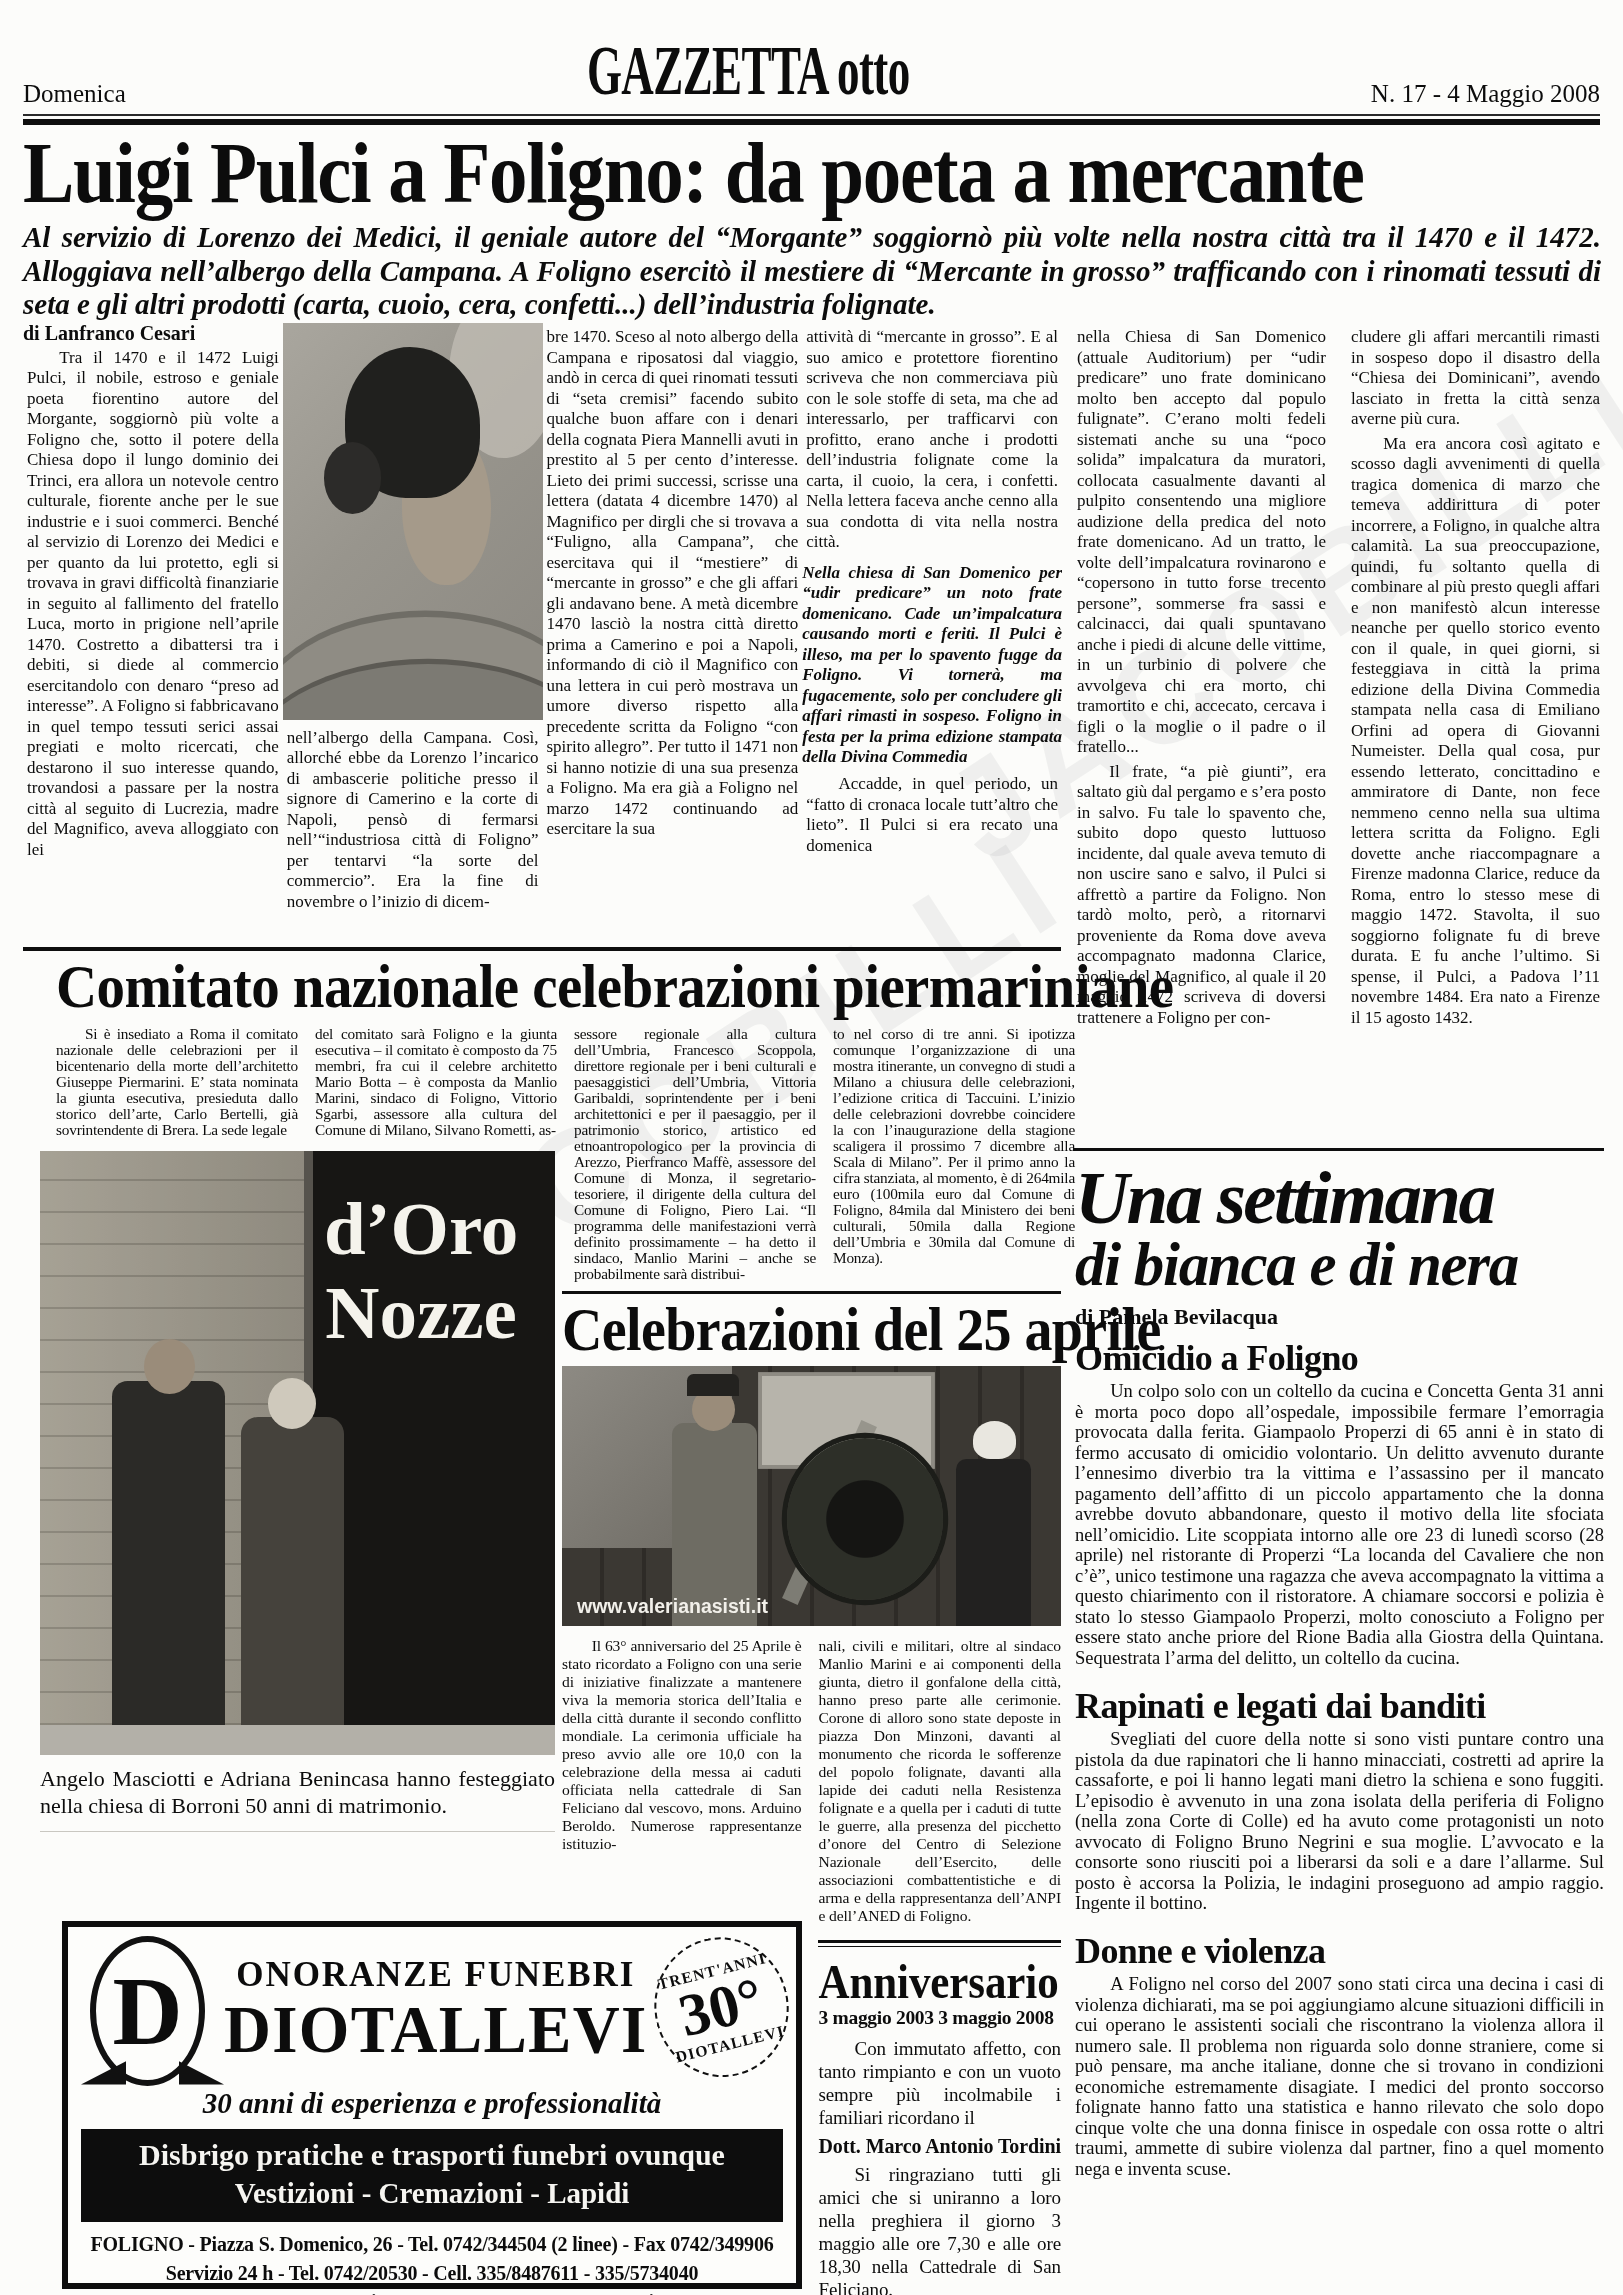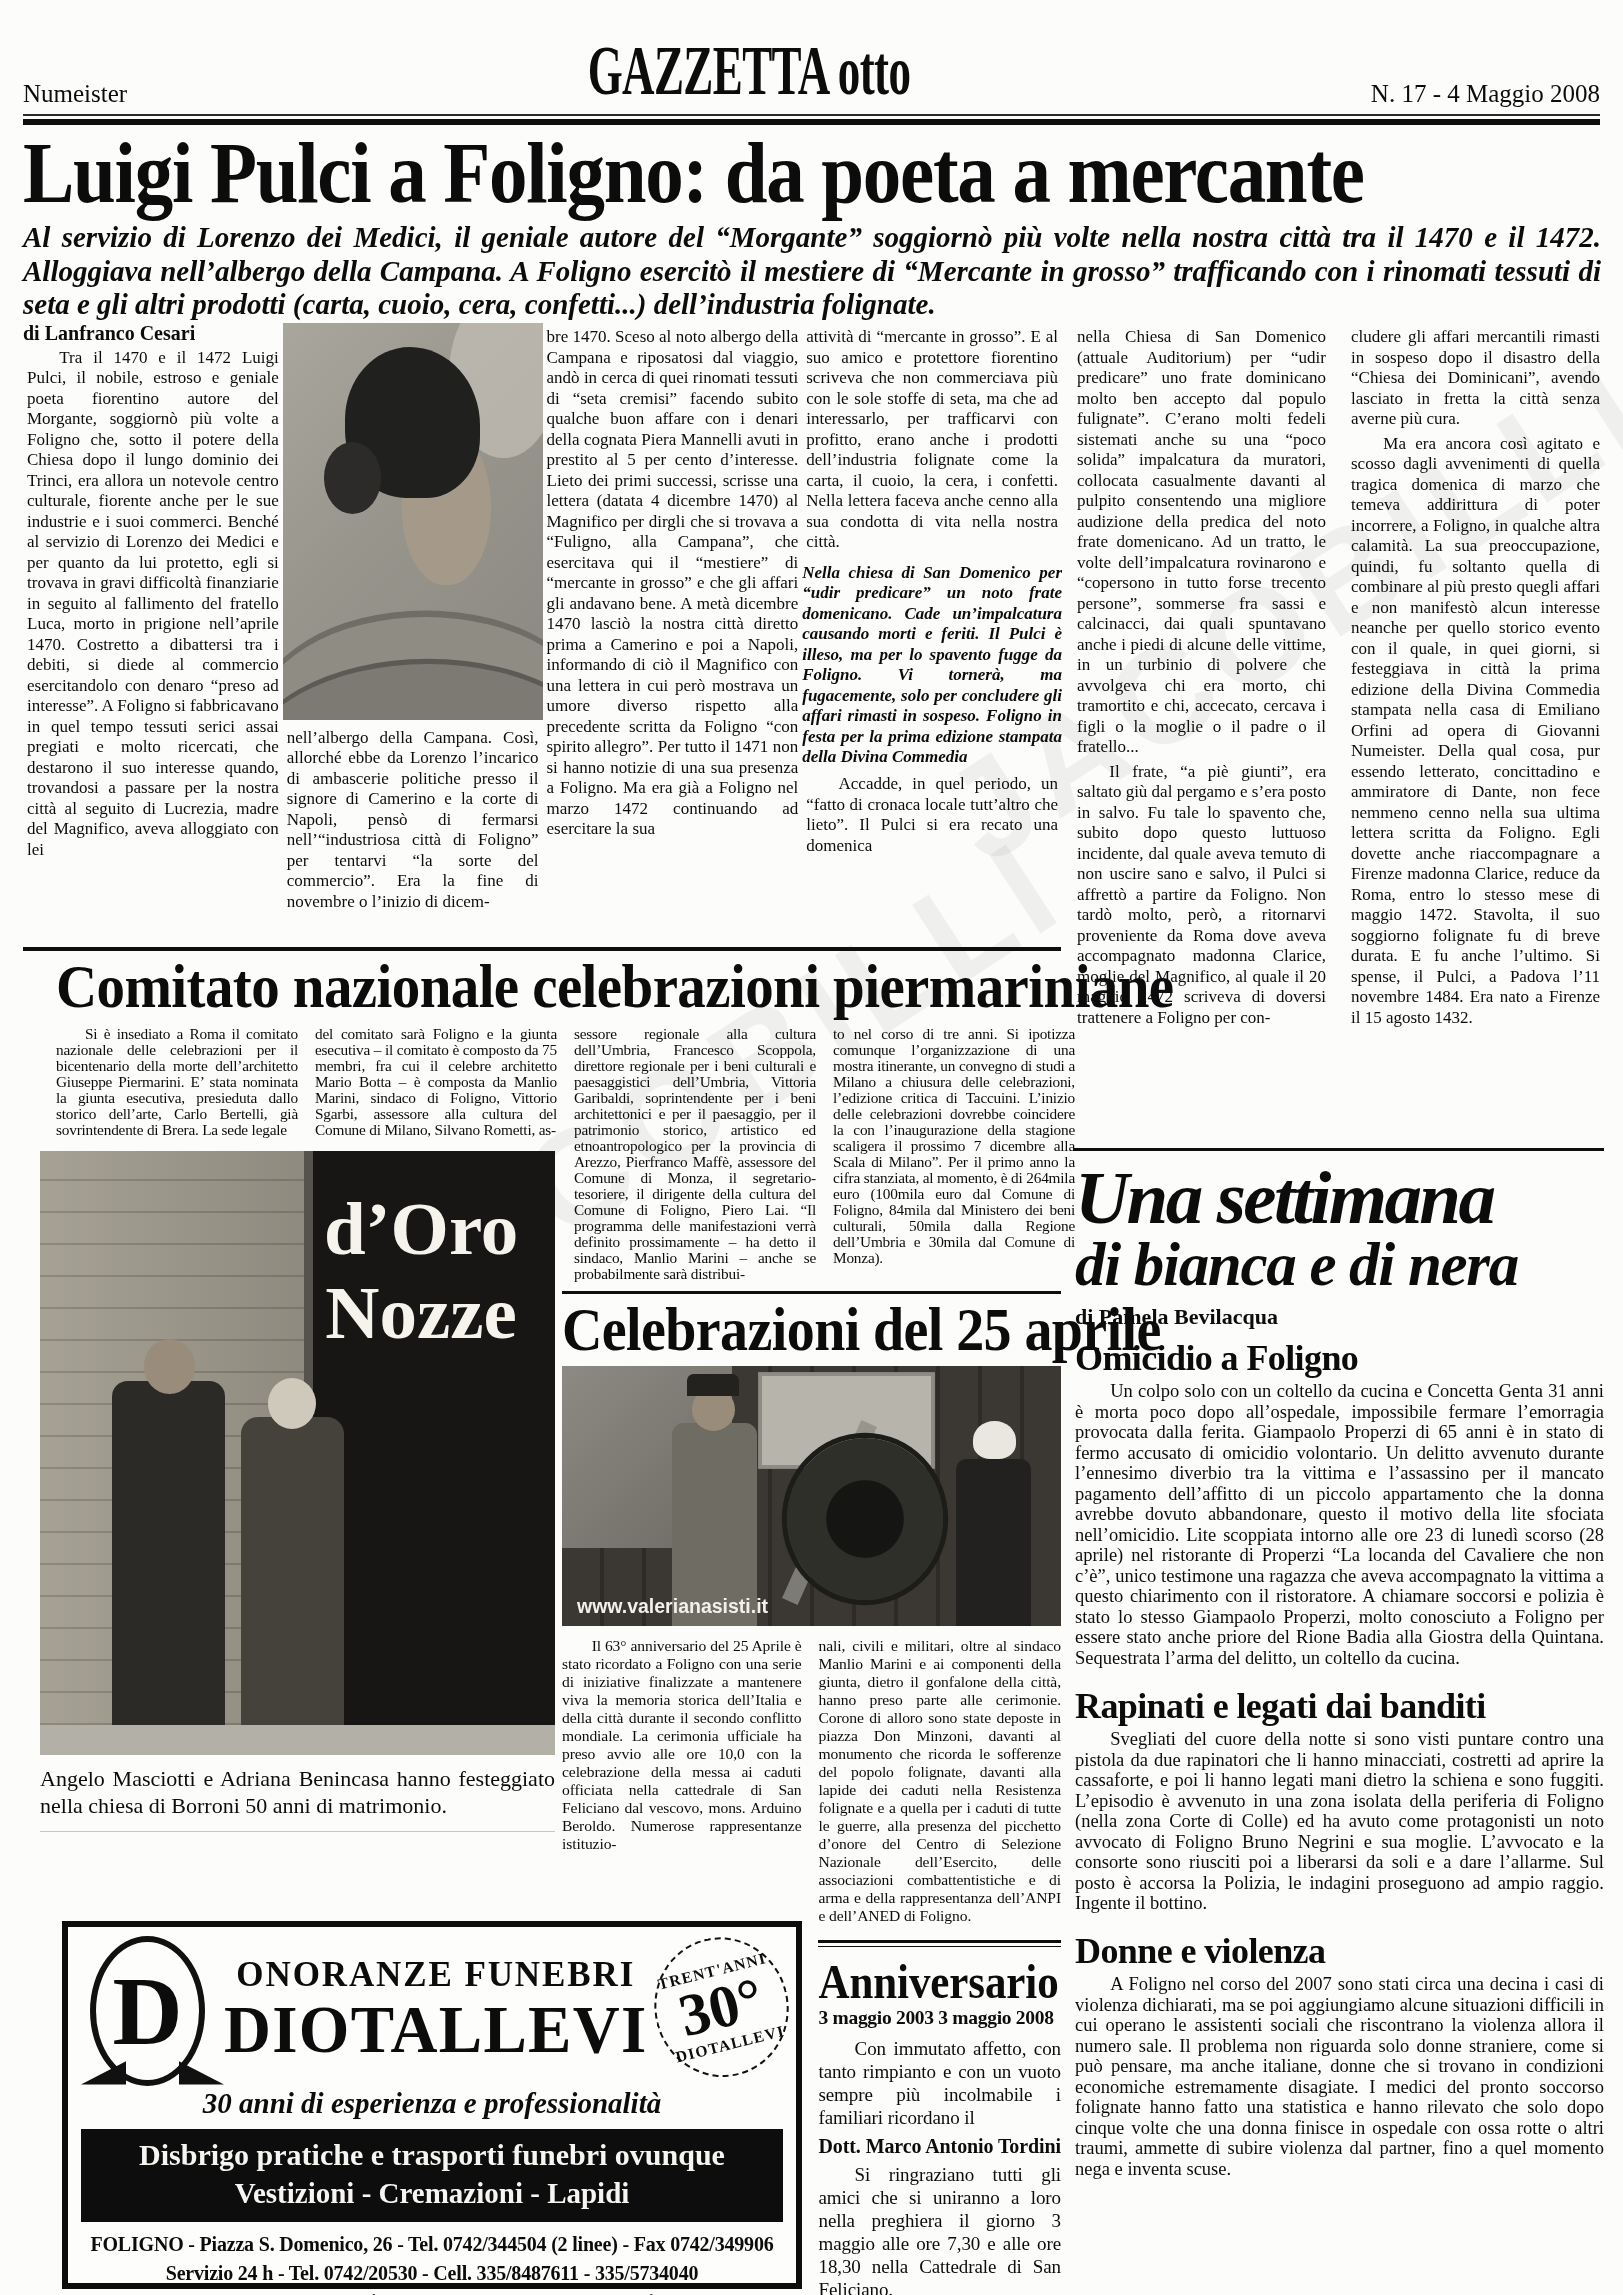--- a/index.html
+++ b/index.html
@@ -126,21 +126,21 @@
 </style>
 </head>
 <body>
 
 <div class="page">
 
   <div class="wm" style="left:312px;top:1013px;">JACOBILLI</div>
   <div class="wm" style="left:896px;top:532px;">JACOBILLI</div>
 
   <div class="hdr">
-    <div class="hdr-day">Numeister</div>
+    <div class="hdr-day">Domenica</div>
     <div class="masthead">GAZZETTA otto</div>
     <div class="hdr-issue">N. 17 - 4 Maggio 2008</div>
   </div>
   <div class="rule-a"></div>
   <div class="rule-b"></div>
 
   <div class="headline">Luigi Pulci a Foligno: da poeta a mercante</div>
   <div class="standfirst">Al servizio di Lorenzo dei Medici, il geniale autore del “Morgante” soggiornò più volte nella nostra città tra il 1470 e il 1472. Alloggiava nell’albergo della Campana. A Foligno esercitò il mestiere di “Mercante in grosso” trafficando con i rinomati tessuti di seta e gli altri prodotti (carta, cuoio, cera, confetti...) dell’industria folignate.</div>
 
   <div class="lead-left">

